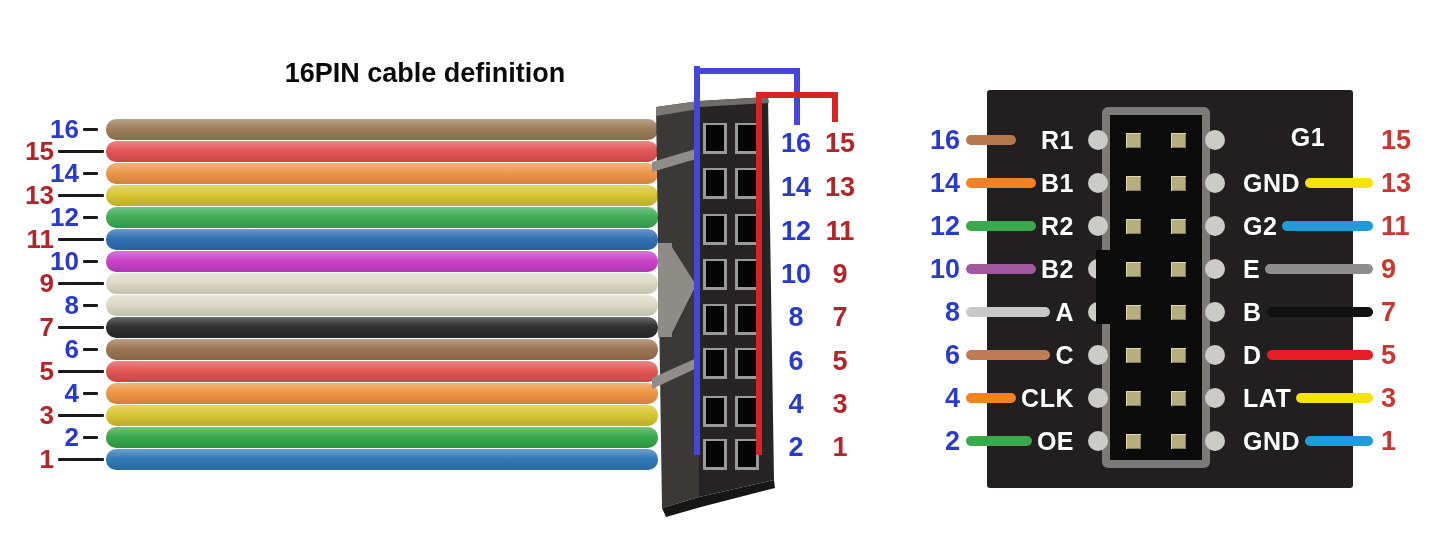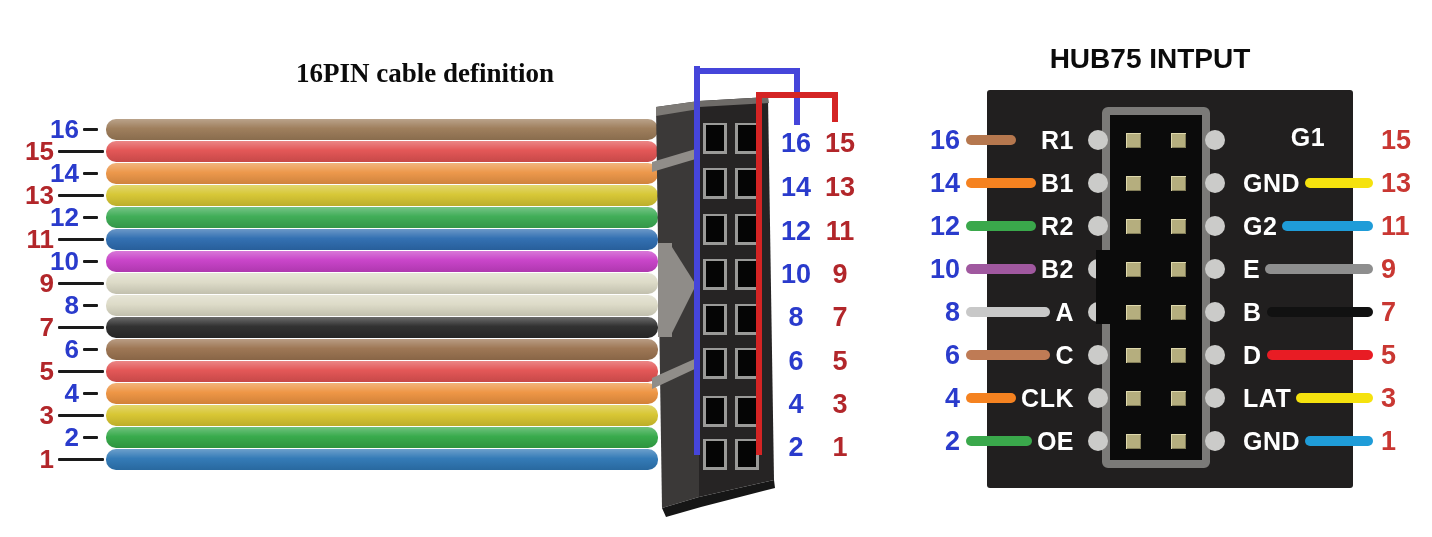--- a/index.html
+++ b/index.html
@@ -71,23 +71,22 @@
     flex:0 0 auto;font-size:25px;font-weight:bold;color:#ffffff;line-height:1;
     letter-spacing:0.5px;
   }
   #idc-svg{position:absolute;left:646px;top:60px;z-index:5;}
 </style>
 </head>
 <body>
 
 <div id="stage">
 
-  <div class="diagram-title" style="left:210px;top:59px;width:430px;font-family:Liberation Serif, serif;">16PIN cable definition</div>
-
-  <div class="diagram-title" style="left:950px;top:44px;width:400px;font-size:28px;">HUB75 INTPUT</div>
+  <div class="diagram-title" style="left:210px;top:59px;width:430px;">16PIN cable definition</div>
+
 
   <div id="ribbon">
       <div class="ribbon-wire" style="top: 119px; background-color: rgb(156, 123, 88);"></div>
       <div class="ribbon-wire" style="top: 141px; background-color: rgb(226, 82, 82);"></div>
       <div class="ribbon-wire" style="top: 163px; background-color: rgb(236, 149, 70);"></div>
       <div class="ribbon-wire" style="top: 185px; background-color: rgb(214, 198, 49);"></div>
       <div class="ribbon-wire" style="top: 207px; background-color: rgb(59, 171, 83);"></div>
       <div class="ribbon-wire" style="top: 229px; background-color: rgb(45, 108, 176);"></div>
       <div class="ribbon-wire" style="top: 251px; background-color: rgb(199, 63, 199);"></div>
       <div class="ribbon-wire" style="top: 273px; background-color: rgb(220, 218, 198);"></div>

